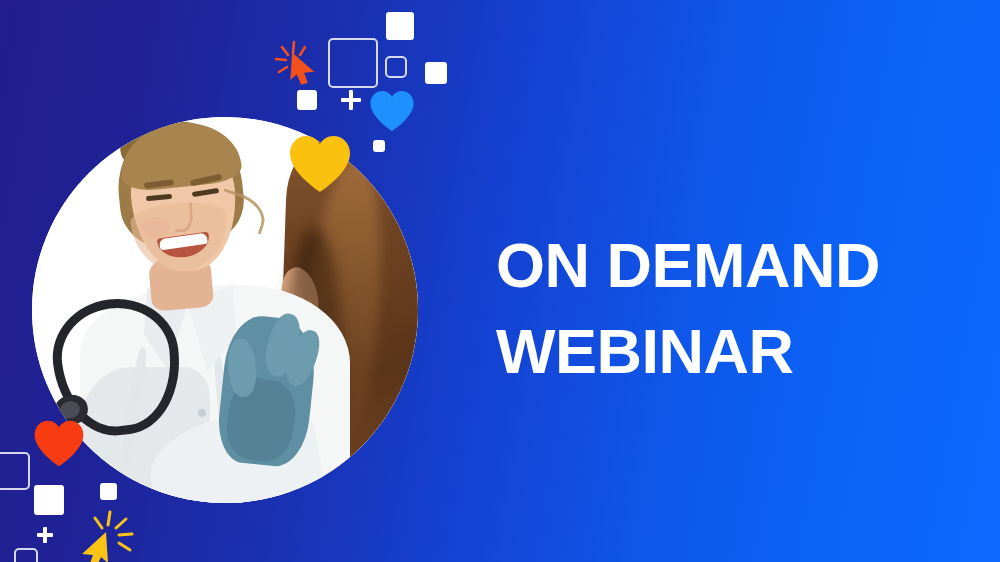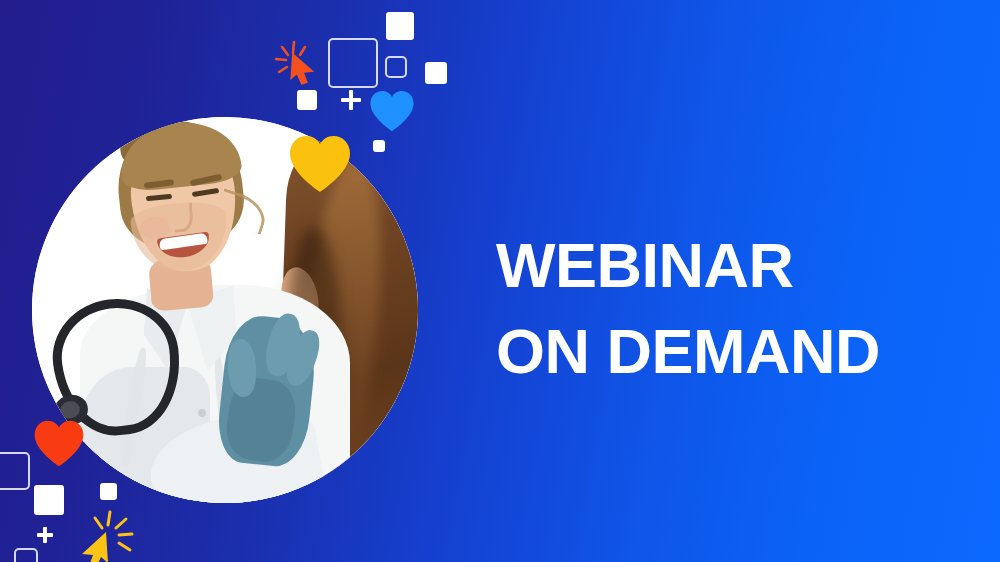--- a/index.html
+++ b/index.html
@@ -397,17 +397,17 @@
       <line x1="42" y1="4" x2="40" y2="17"></line>
       <line x1="27" y1="10" x2="34" y2="20"></line>
       <line x1="58" y1="11" x2="48" y2="20"></line>
       <line x1="64" y1="26" x2="51" y2="27"></line>
       <line x1="62" y1="42" x2="51" y2="35"></line>
     </g>
     <path d="M38 24 L14 46 L25 47 L21 58 L28 60 L33 49 L40 55 Z" fill="#FBC415"></path>
   </svg>
 
   <div class="headline">
+    <span class="ln">ON DEMAND</span>
     <span class="ln">WEBINAR</span>
-    <span class="ln">ON DEMAND</span>
   </div>
 
 </div>
 
 </body></html>

